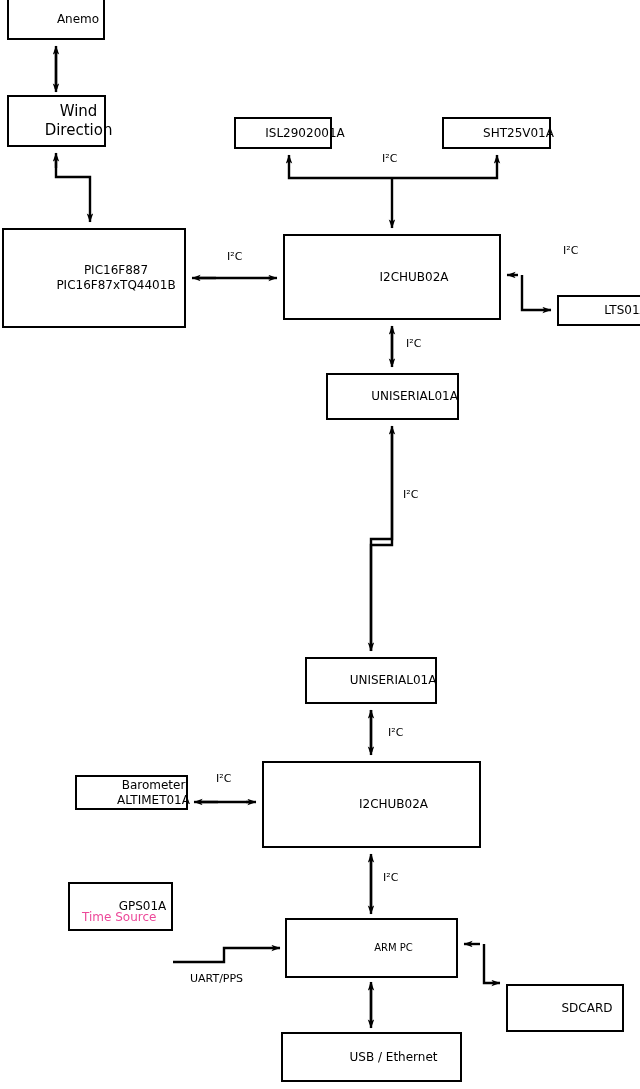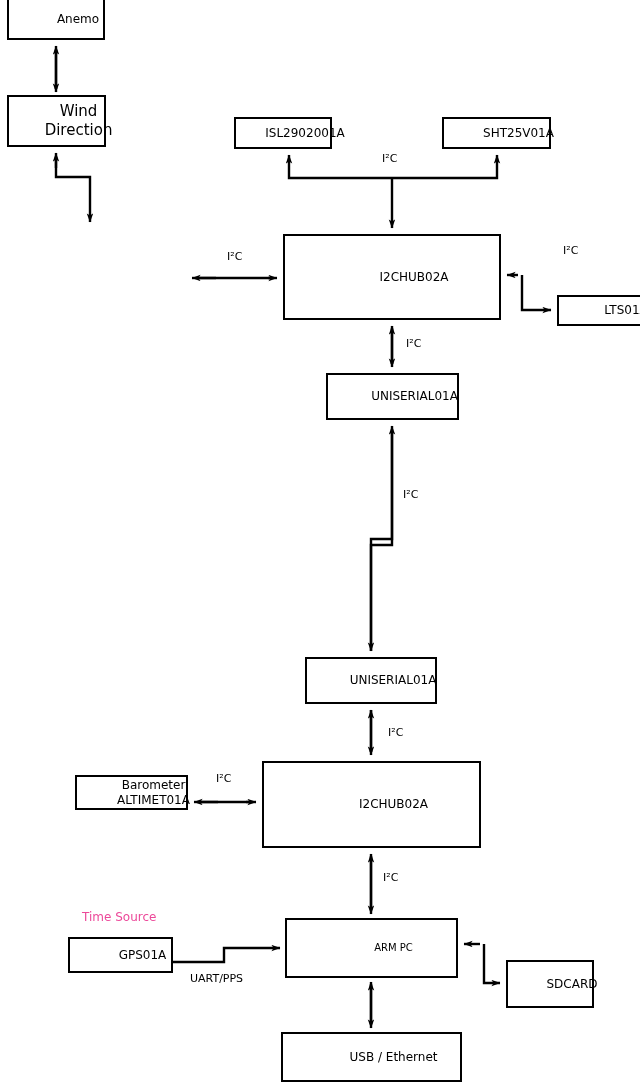--- a/index.html
+++ b/index.html
@@ -92,20 +92,24 @@
 
   <div class="node" style="left:7px;top:-2px;width:98px;height:42px;font-size:12px;">
     <span class="lbl">Anemo</span>
   </div>
 
   <div class="node" style="left:7px;top:95px;width:99px;height:52px;font-size:15px;">
     <span class="lbl">Wind
 Direction</span>
   </div>
 
+  <div class="node" style="left:2px;top:228px;width:184px;height:100px;font-size:12px;">
+    <span class="lbl">PIC16F887
+PIC16F87xTQ4401B</span>
+  </div>
 
   <div class="node" style="left:234px;top:117px;width:98px;height:32px;font-size:12px;">
     <span class="lbl">ISL2902001A</span>
   </div>
 
   <div class="node" style="left:442px;top:117px;width:109px;height:32px;font-size:12px;">
     <span class="lbl">SHT25V01A</span>
   </div>
 
   <div class="node" style="left:283px;top:234px;width:218px;height:86px;font-size:12px;">
@@ -130,25 +134,25 @@
 
   <div class="node" style="left:75px;top:775px;width:113px;height:35px;font-size:12px;">
     <span class="lbl">Barometer
 ALTIMET01A</span>
   </div>
 
   <div class="node" style="left:285px;top:918px;width:173px;height:60px;font-size:10px;text-align:center;">
     <span class="lbl">ARM PC</span>
   </div>
 
-  <div class="node" style="left:68px;top:937px;width:105px;height:36px;font-size:12px;">
+  <div class="node" style="left:68px;top:882px;width:105px;height:49px;font-size:12px;">
     <span class="lbl">GPS01A</span>
   </div>
 
-  <div class="node" style="left:506px;top:960px;width:88px;height:48px;font-size:12px;">
+  <div class="node" style="left:506px;top:984px;width:118px;height:48px;font-size:12px;">
     <span class="lbl">SDCARD</span>
   </div>
 
   <div class="node" style="left:281px;top:1032px;width:181px;height:50px;font-size:12px;">
     <span class="lbl">USB / Ethernet</span>
   </div>
 
   <div class="free-label" style="left:82px;top:910px;font-size:12px;">Time Source</div>
 
   <div class="edge-label" style="left:382px;top:152px;font-size:11px;">I²C</div>

